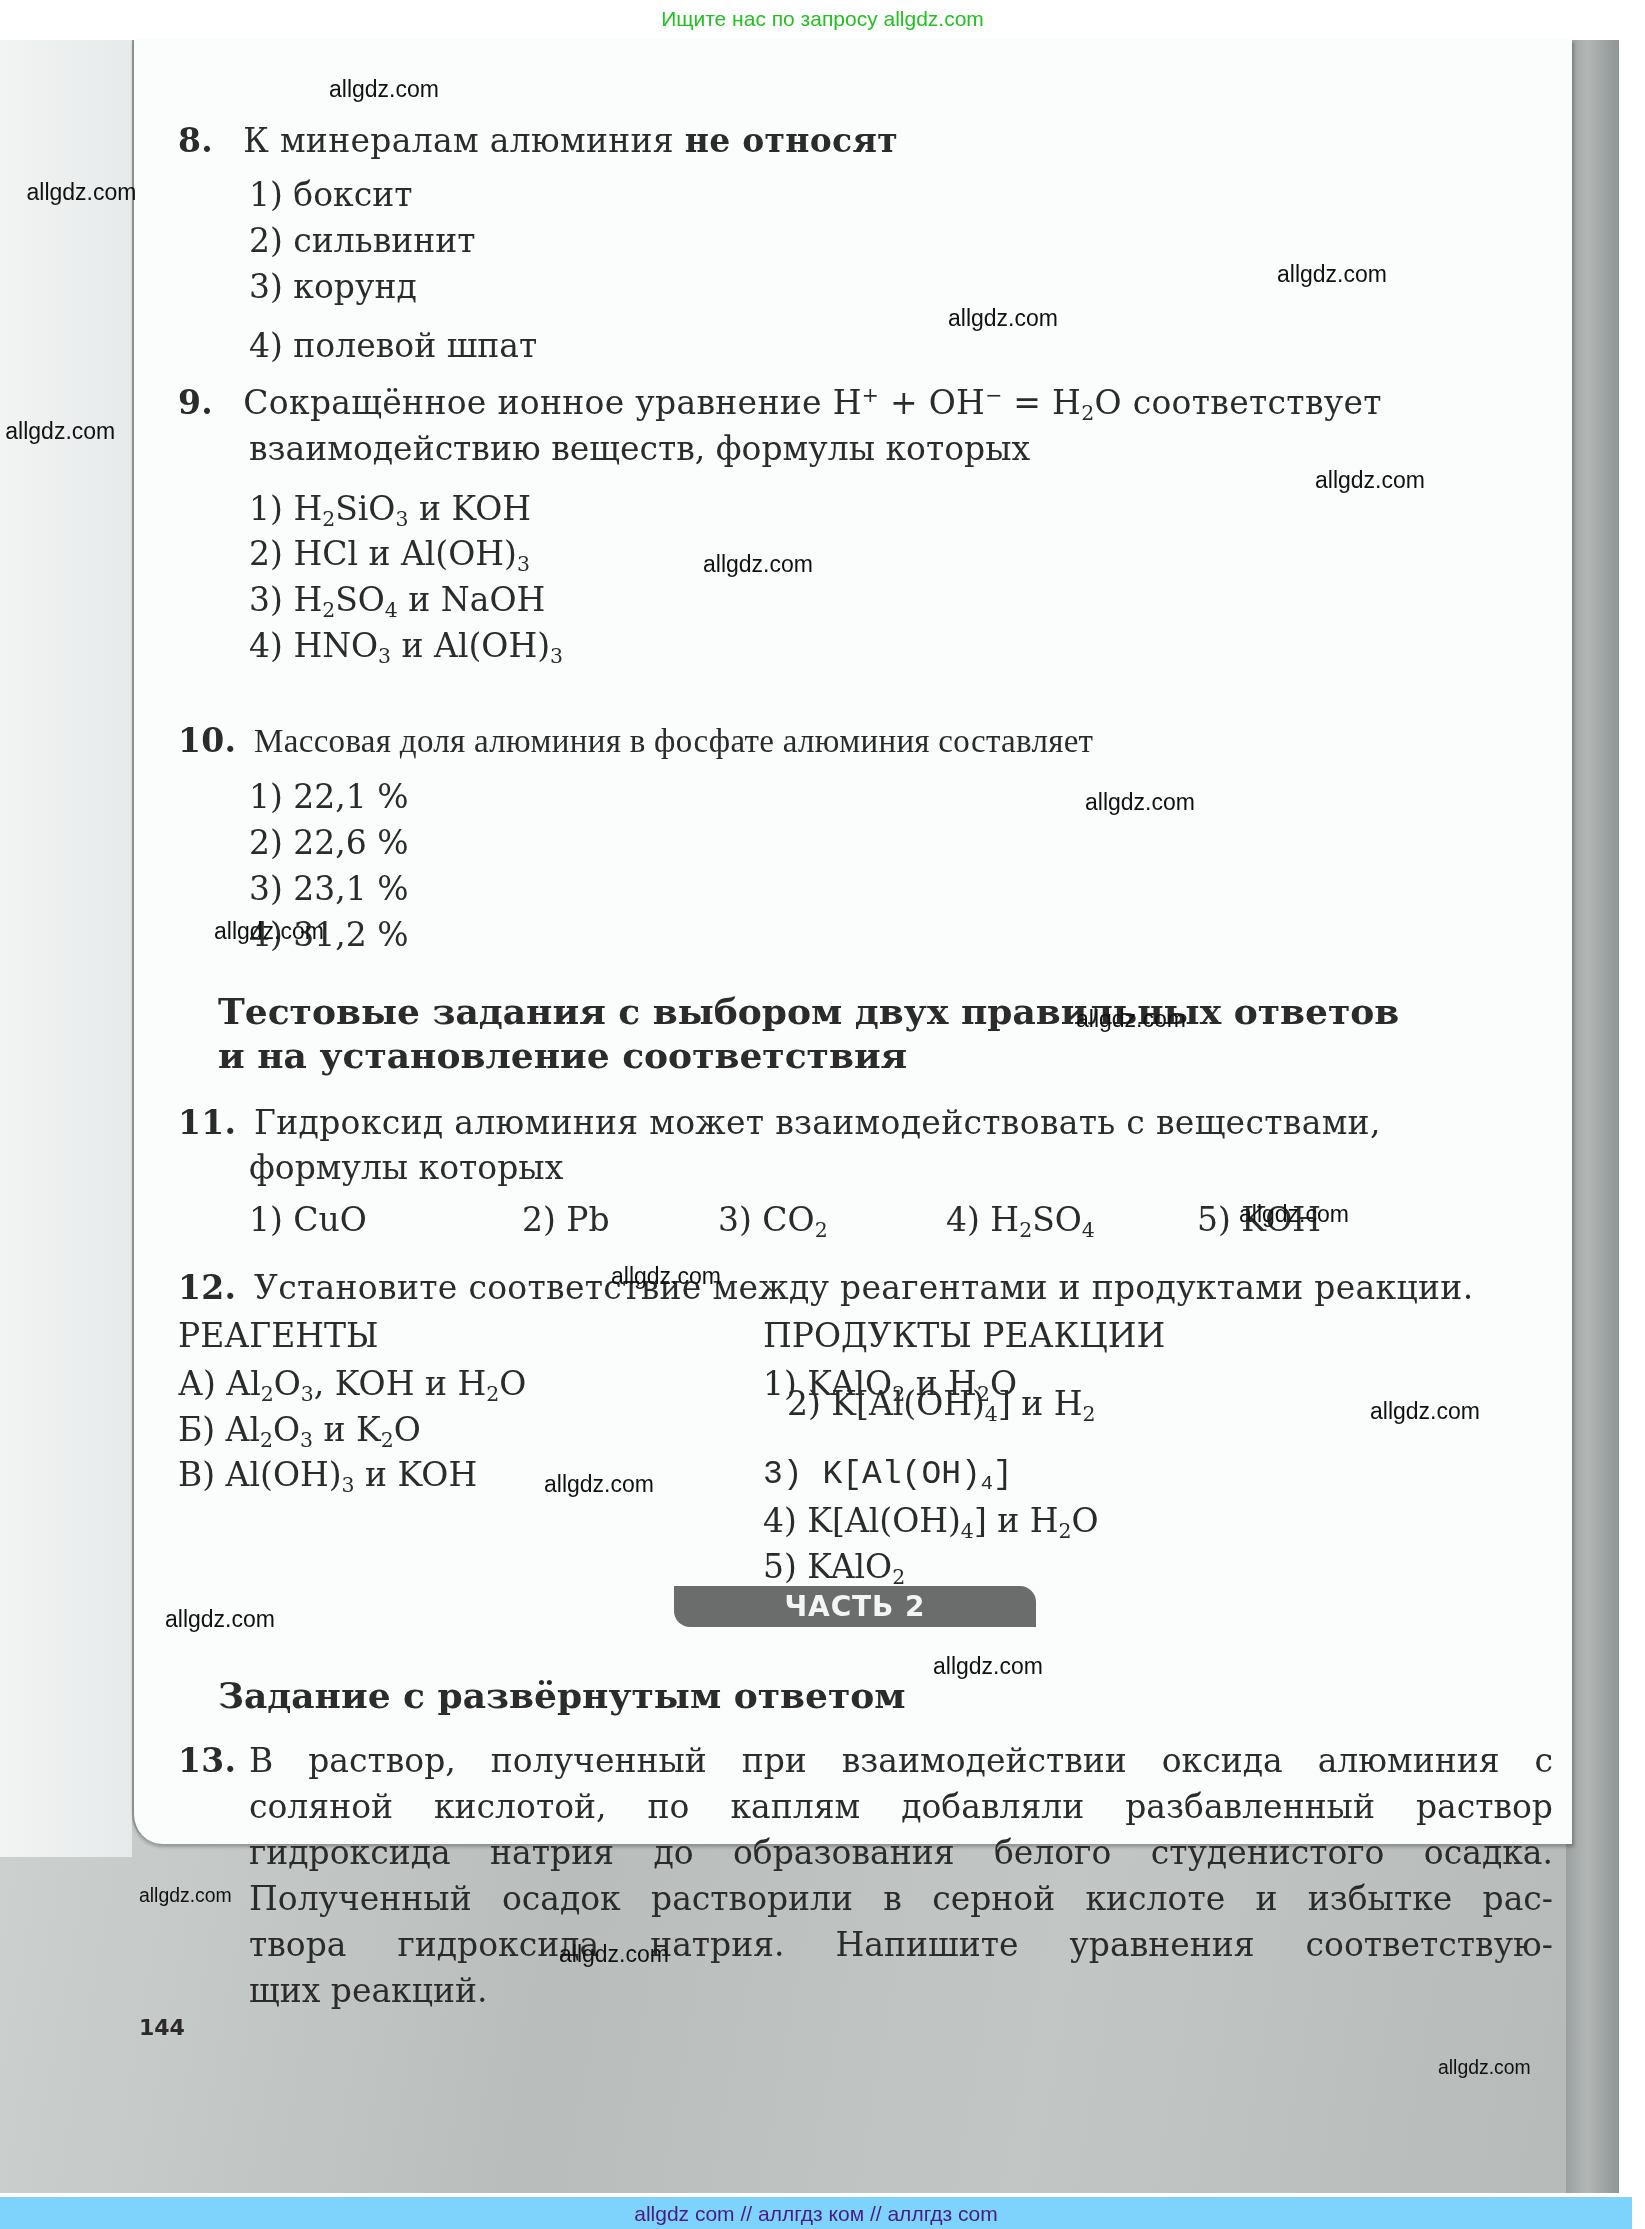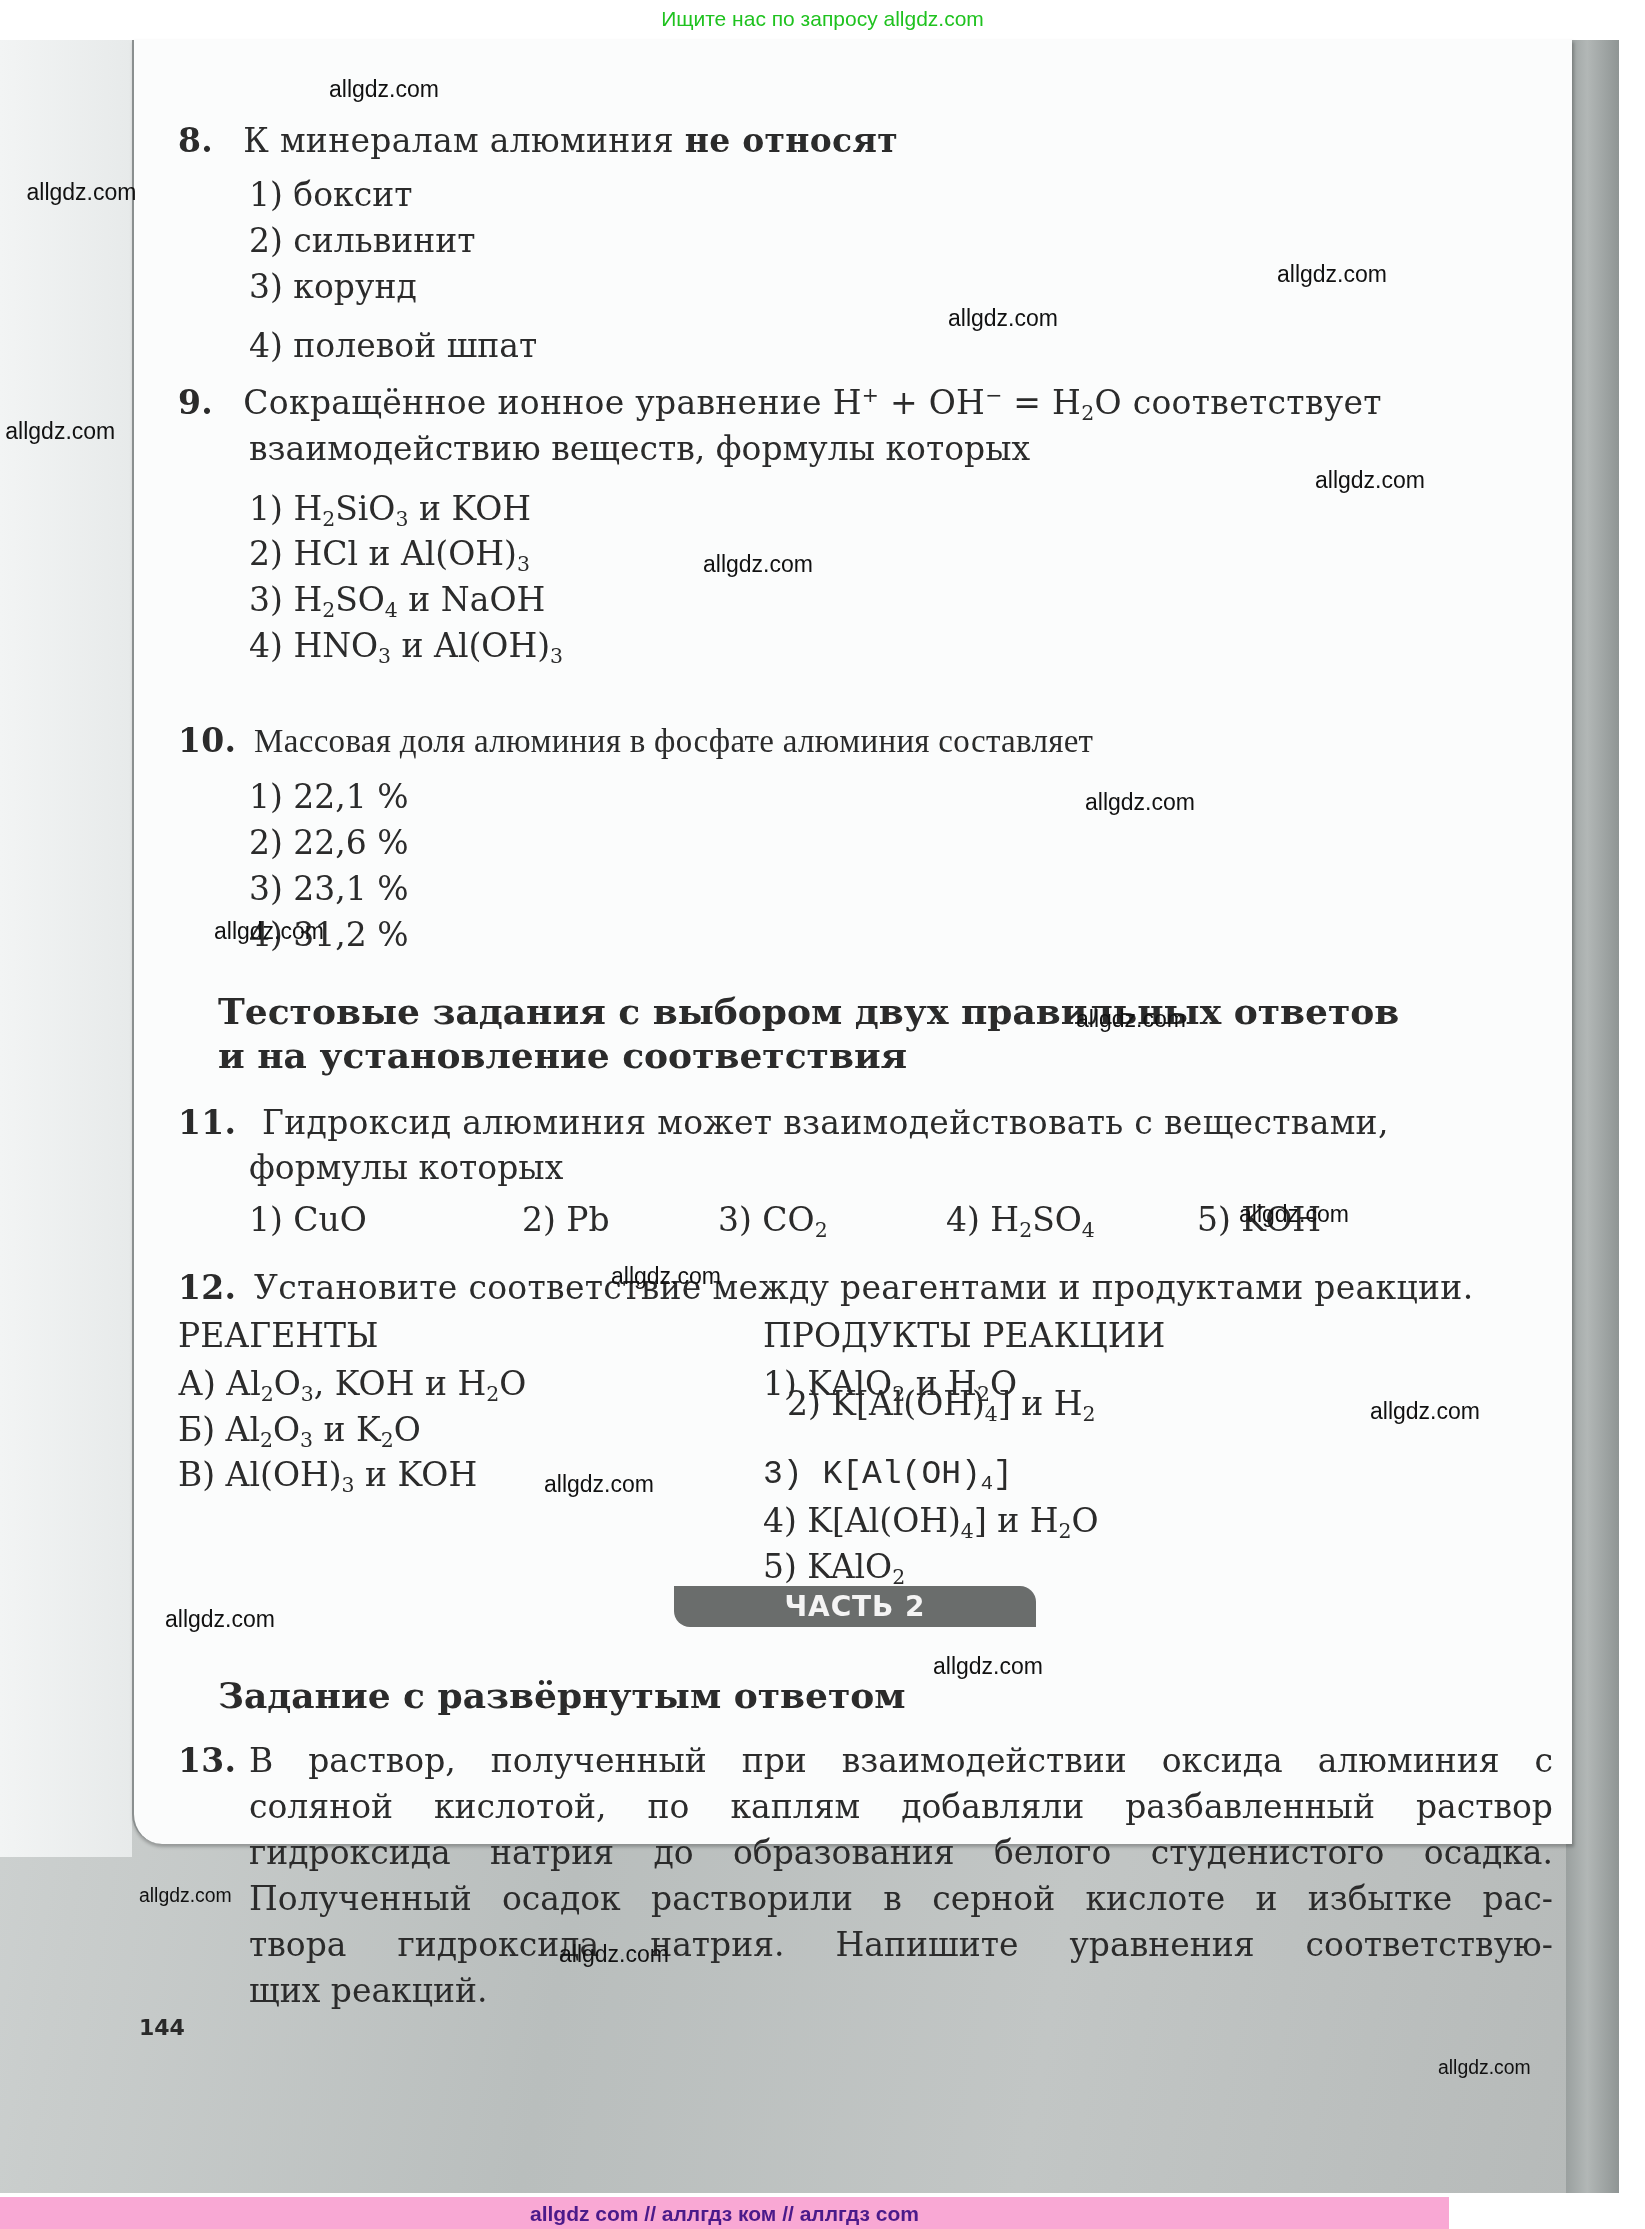--- a/index.html
+++ b/index.html
@@ -51,25 +51,24 @@
   }
   .page-number {
     position: absolute; left: 139px; top: 2015px;
     font-family: "DejaVu Sans", sans-serif; font-weight: bold; font-size: 22px; color: #2a2a2a;
   }
   .wm {
     position: absolute; font-family: "Liberation Sans", sans-serif; font-size: 23px; color: #111;
     white-space: nowrap;
   }
   .bottom-banner {
-    position: absolute; left: 0; top: 2197px; width: 1449px; height: 33px;
+    position: absolute; left: 0; top: 2197px; width: 1632px; height: 33px;
     text-align: center; line-height: 33px;
     font-family: "Liberation Sans", sans-serif; font-size: 21px; color: #4b1a8a;
-    background: #f9a8d4;
-    font-weight: bold;
+    background: #7dd3fc;
   }
   .justify { text-align: justify; text-align-last: justify; }
 </style>
 </head>
 <body>
 
 <div class="top-banner">Ищите нас по запросу allgdz.com</div>
 
 <div class="scan">
   <div class="scan-left-strip"></div>
@@ -104,21 +103,21 @@
       <div class="opt" style="left:71px; top:734px;">1) 22,1 %</div>
       <div class="opt" style="left:71px; top:780px;">2) 22,6 %</div>
       <div class="opt" style="left:71px; top:826px;">3) 23,1 %</div>
       <div class="opt" style="left:71px; top:872px;">4) 31,2 %</div>
 
       <div class="section-heading" style="top:948px;">Тестовые задания с выбором двух правильных ответов</div>
       <div class="section-heading" style="top:992px;">и на установление соответствия</div>
 
       <div class="q" style="top:1060px;">
         <span class="qnum">11.</span>
-        <span style="margin-left:15px;">Гидроксид алюминия может взаимодействовать с веществами,</span>
+        <span style="margin-left:7px;">Гидроксид алюминия может взаимодействовать с веществами,</span>
       </div>
       <div class="opt" style="left:71px; top:1105px;">формулы которых</div>
       <div class="opt" style="left:71px; top:1157px;">1) CuO</div>
       <div class="opt" style="left:344px; top:1157px;">2) Pb</div>
       <div class="opt" style="left:540px; top:1157px;"><span>3) CO</span><sub>2</sub></div>
       <div class="opt" style="left:768px; top:1157px;"><span>4) H</span><sub>2</sub><span>SO</span><sub>4</sub></div>
       <div class="opt" style="left:1019px; top:1157px;">5) KOH</div>
 
       <div class="q" style="top:1225px;">
         <span class="qnum">12.</span>

